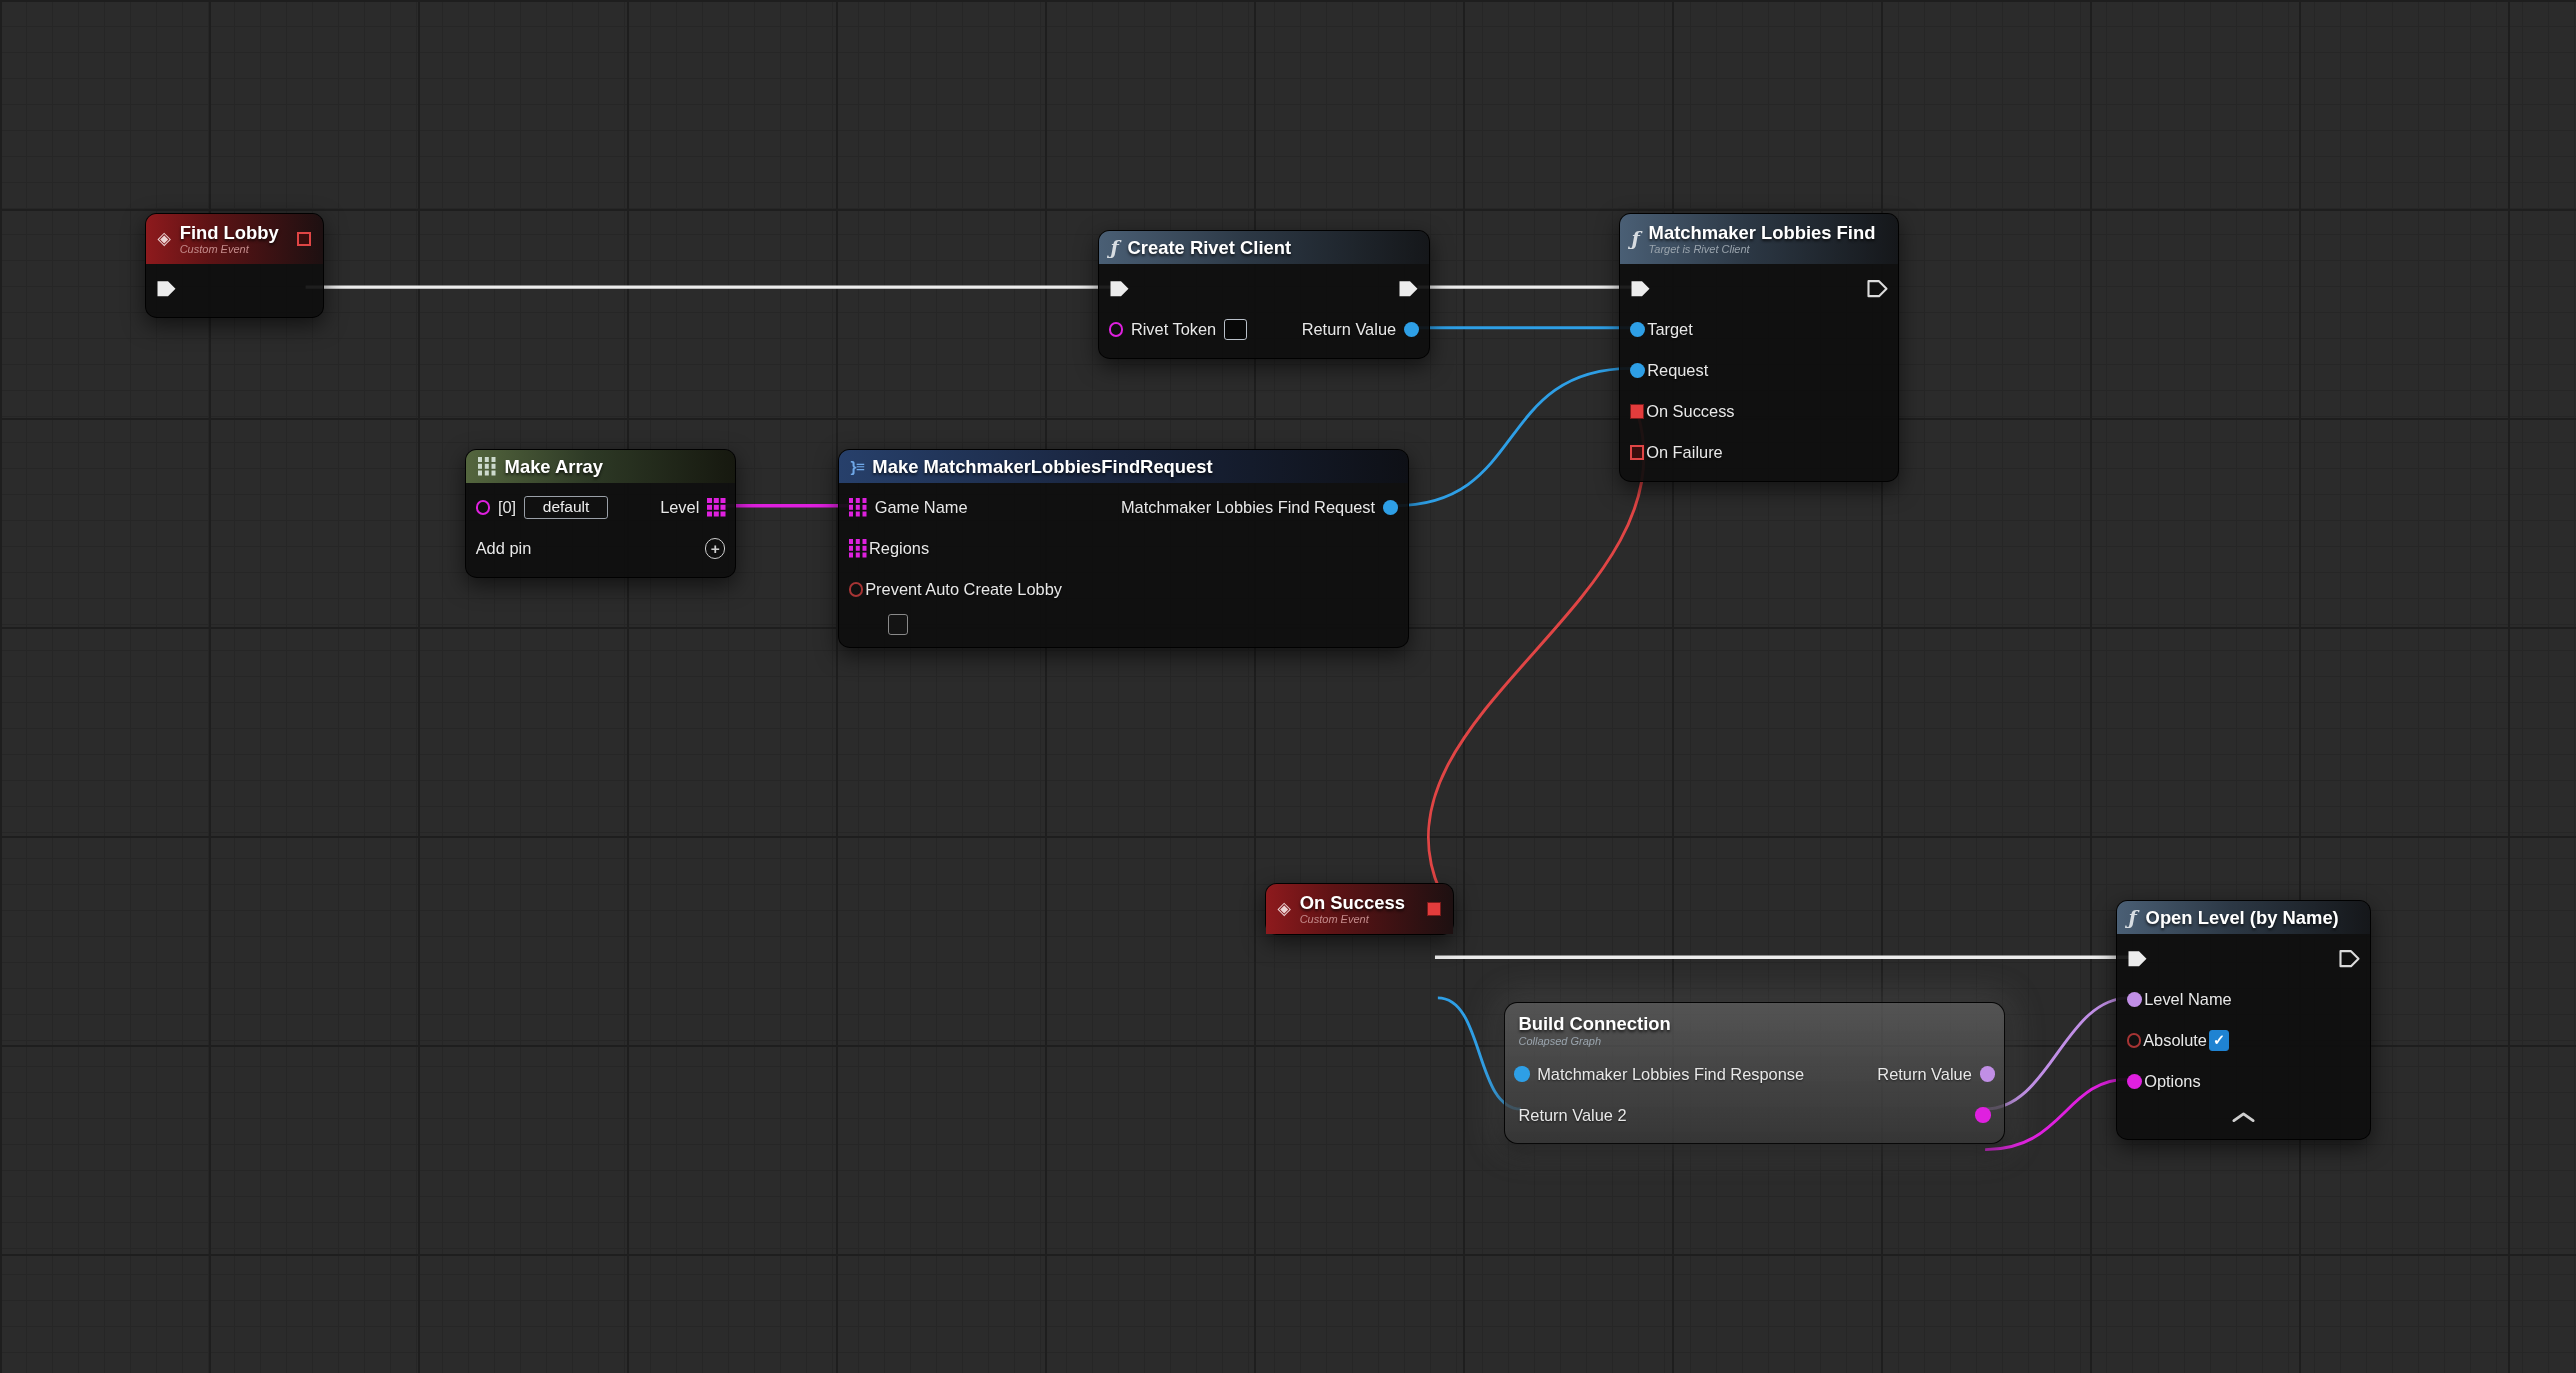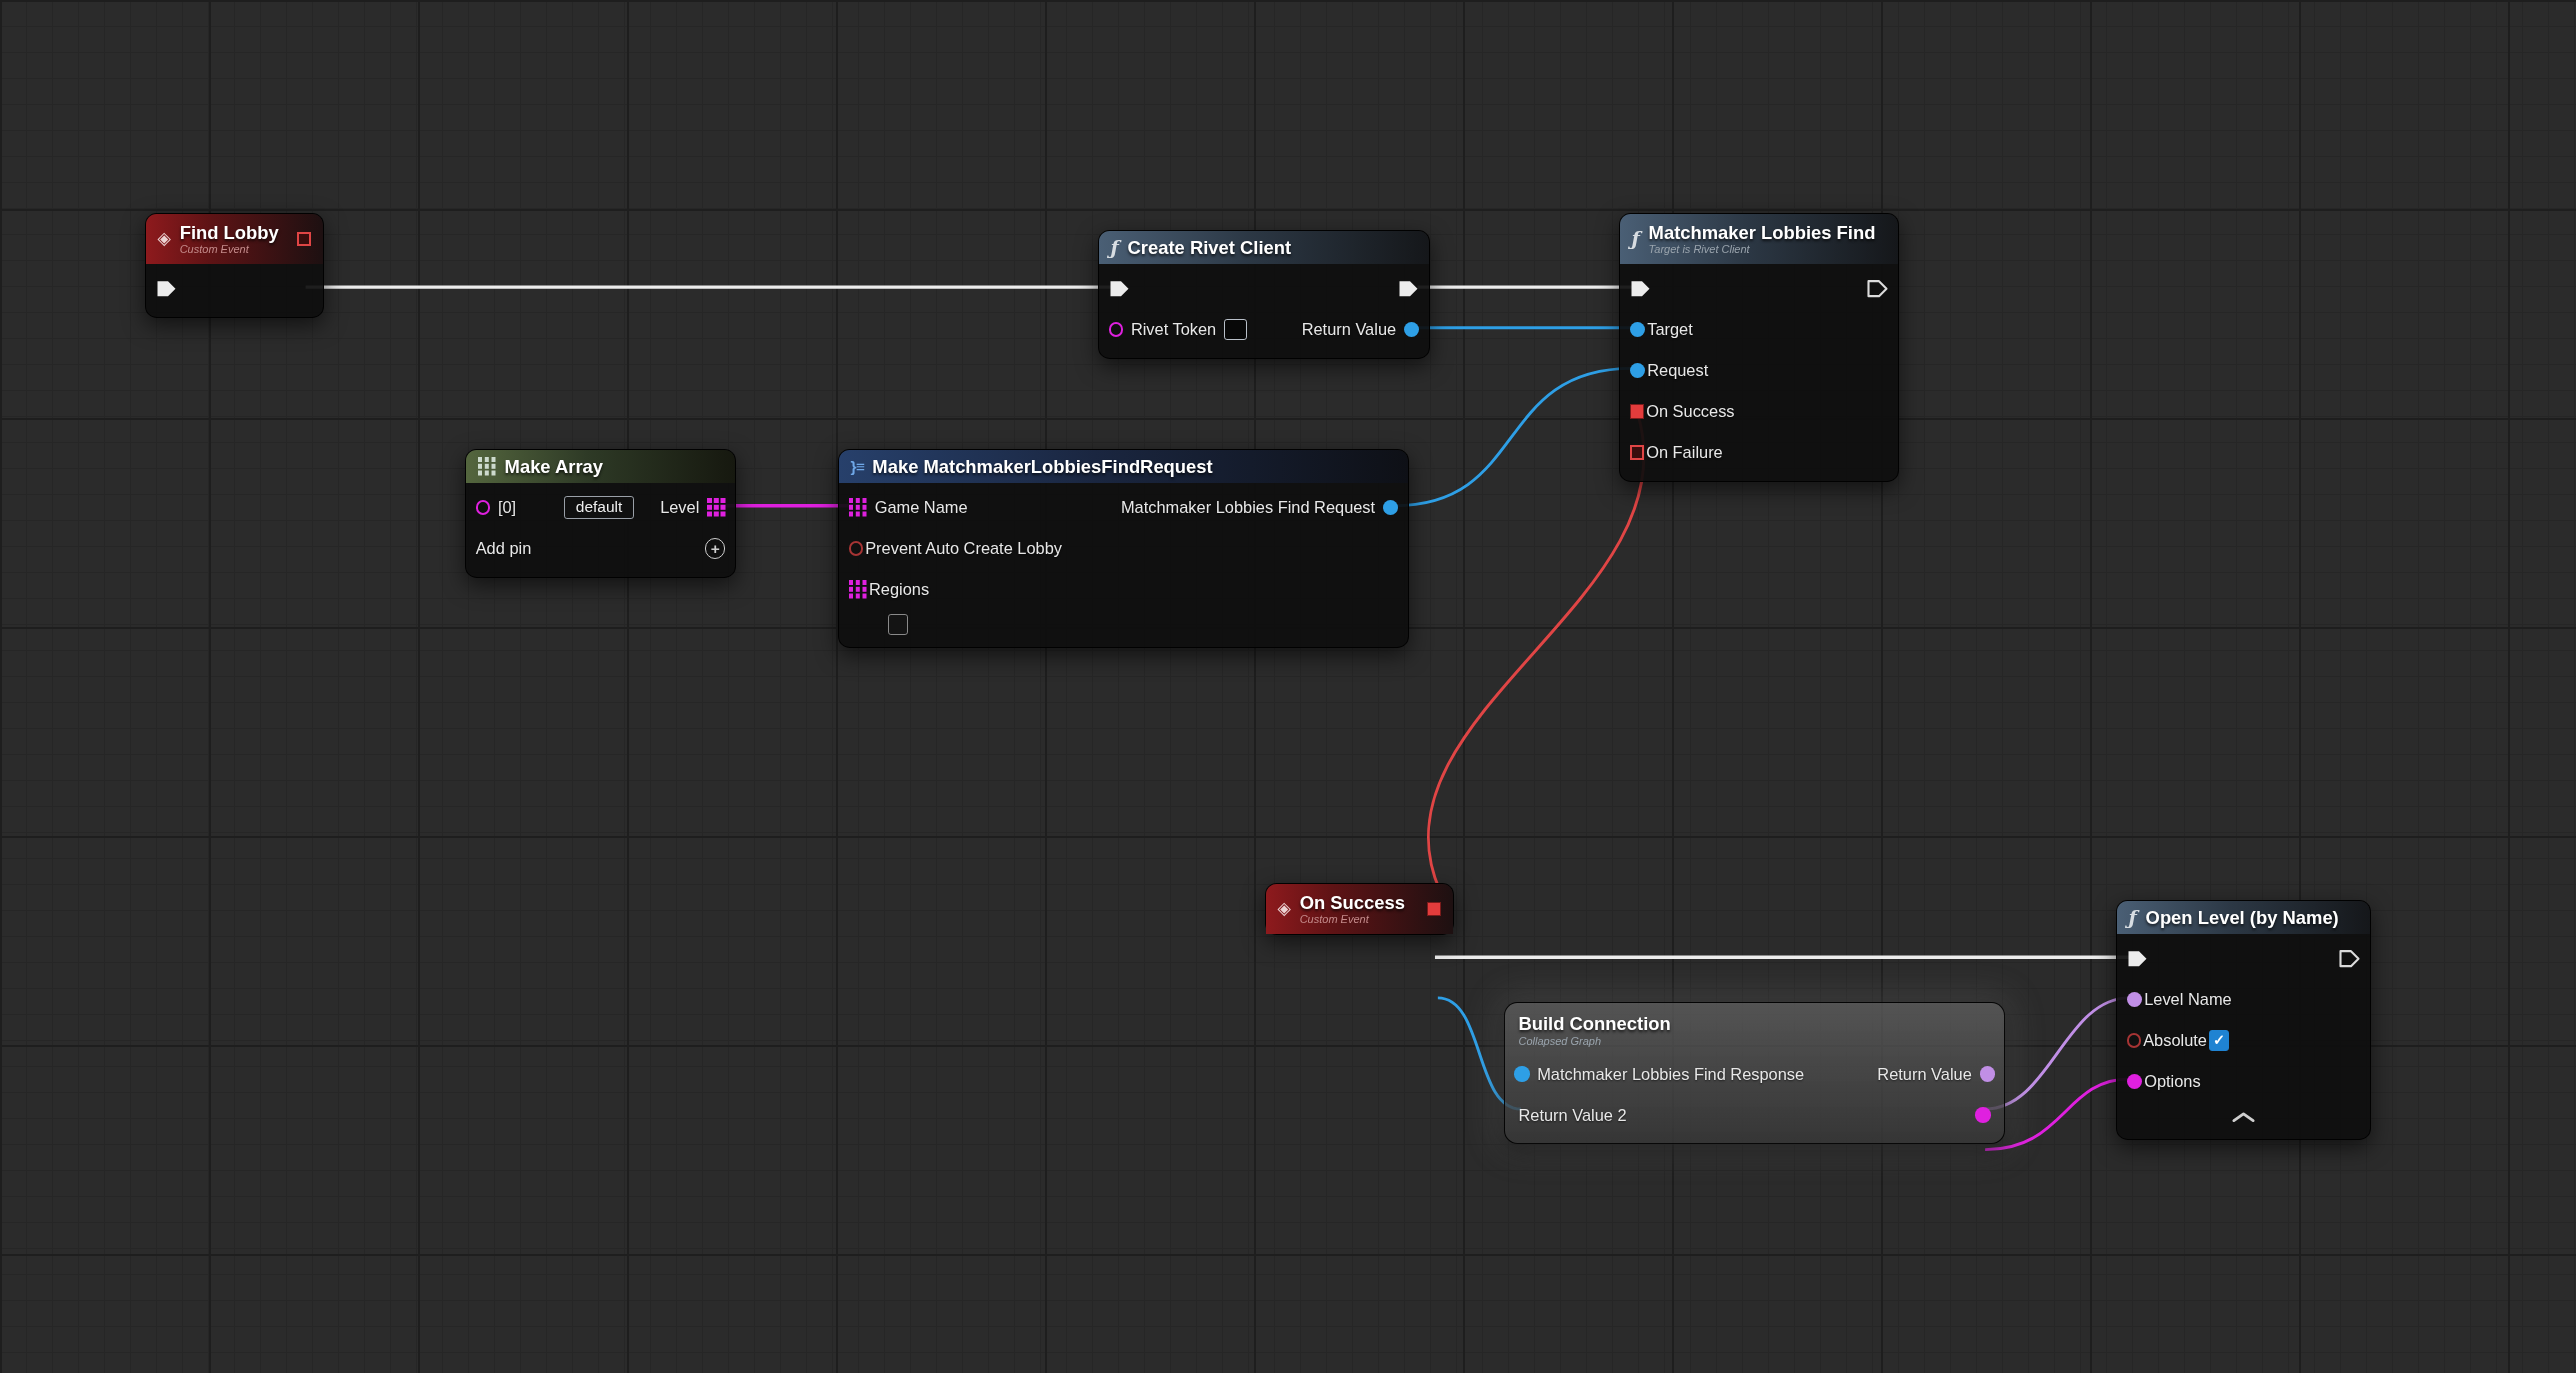--- a/index.html
+++ b/index.html
@@ -68,21 +68,21 @@
   .sqpin.hollow { background:#3a0d0d; border:2.4px solid #e04545; }
   .hdr-sq { margin-left:auto; }
   .gridpin { position:relative; top:-6.8px; width:4.8px; height:4.8px; margin-right:13.5px; flex:none;
     background:currentColor;
     box-shadow: 6.8px 0 0 currentColor, 13.5px 0 0 currentColor,
                 0 6.8px 0 currentColor, 6.8px 6.8px 0 currentColor, 13.5px 6.8px 0 currentColor,
                 0 13.5px 0 currentColor, 6.8px 13.5px 0 currentColor, 13.5px 13.5px 0 currentColor; }
   .gridpin.string { color:#df20df; }
 
   .valbox { width:23px; height:21px; border:1.5px solid #b9c0c9; background:rgba(0,0,0,0.45); border-radius:2.9px; flex:none; }
-  .textbox { height:23px; line-height:20.3px; padding:0 11px; border:1.5px solid #9aa0a8; background:#101010; border-radius:2.9px; font-size:15.5px; color:#eee;margin-left:40px; }
+  .textbox { height:23px; line-height:20.3px; padding:0 18px; border:1.5px solid #9aa0a8; background:#101010; border-radius:2.9px; font-size:15.5px; color:#eee; }
   .checkbox { width:20.3px; height:20.3px; border:1.9px solid #8a8a8a; background:#141414; border-radius:2.9px; flex:none; }
   .checkbox.checked { background:#1f83d2; border-color:#1f83d2; color:#fff; display:flex; align-items:center; justify-content:center; font-size:14.5px; font-weight:bold; }
   .plus { width:20.3px; height:20.3px; border:1.9px solid #cfcfcf; border-radius:50%; color:#cfcfcf; display:flex; align-items:center; justify-content:center; font-size:15.5px; font-weight:bold; line-height:1; }
 
   .node.collapsed {
     background: linear-gradient(180deg, rgba(100,100,100,0.72), rgba(56,56,56,0.85));
     border-radius:13.5px;
     box-shadow: 0 0 33px 7.7px rgba(140,140,140,0.22), 0 7.7px 19.3px rgba(0,0,0,0.5);
   }
   .chdr { padding:9.7px 13.5px 1.9px 13.5px; line-height:1.2; }
@@ -231,26 +231,26 @@
         <span class="grp">
           <span class="gridpin string"></span>
           <span class="plabel">Game Name</span>
         </span>
         <span class="grp">
           <span class="plabel">Matchmaker Lobbies Find Request</span>
           <span class="pin object"></span>
         </span>
       </div>
       <div class="row">
+        <span class="gridpin string"></span>
+        <span class="plabel">Regions</span>
+      </div>
+      <div class="row">
         <span class="pin hollow-bool"></span>
         <span class="plabel">Prevent Auto Create Lobby</span>
-      </div>
-      <div class="row">
-        <span class="gridpin string"></span>
-        <span class="plabel">Regions</span>
       </div>
       <div class="row small">
         <span class="checkbox" style="margin-left:39px;"></span>
       </div>
     </div>
   </div>
 
   <div class="node" style="left:1265px; top:883px; width:189px;">
     <div class="hdr hdr2 hdr-event">
       <span class="hicon ev">◈</span>

